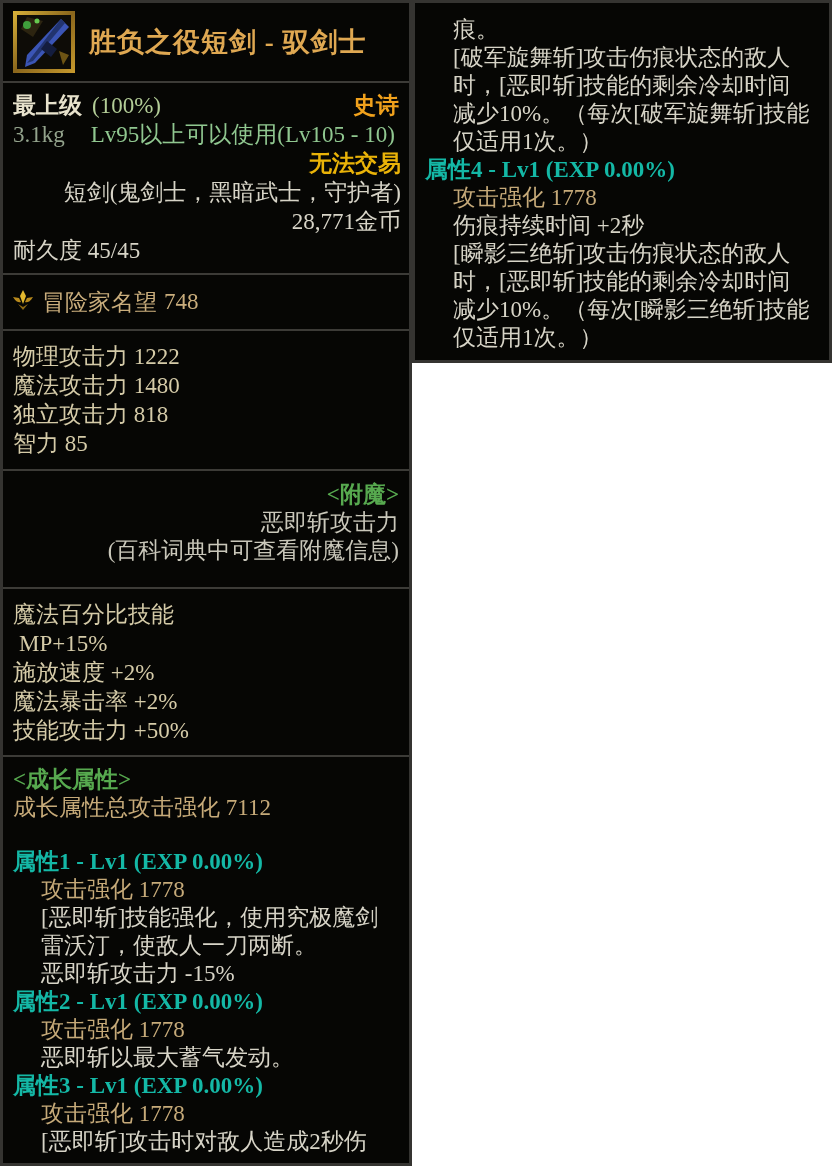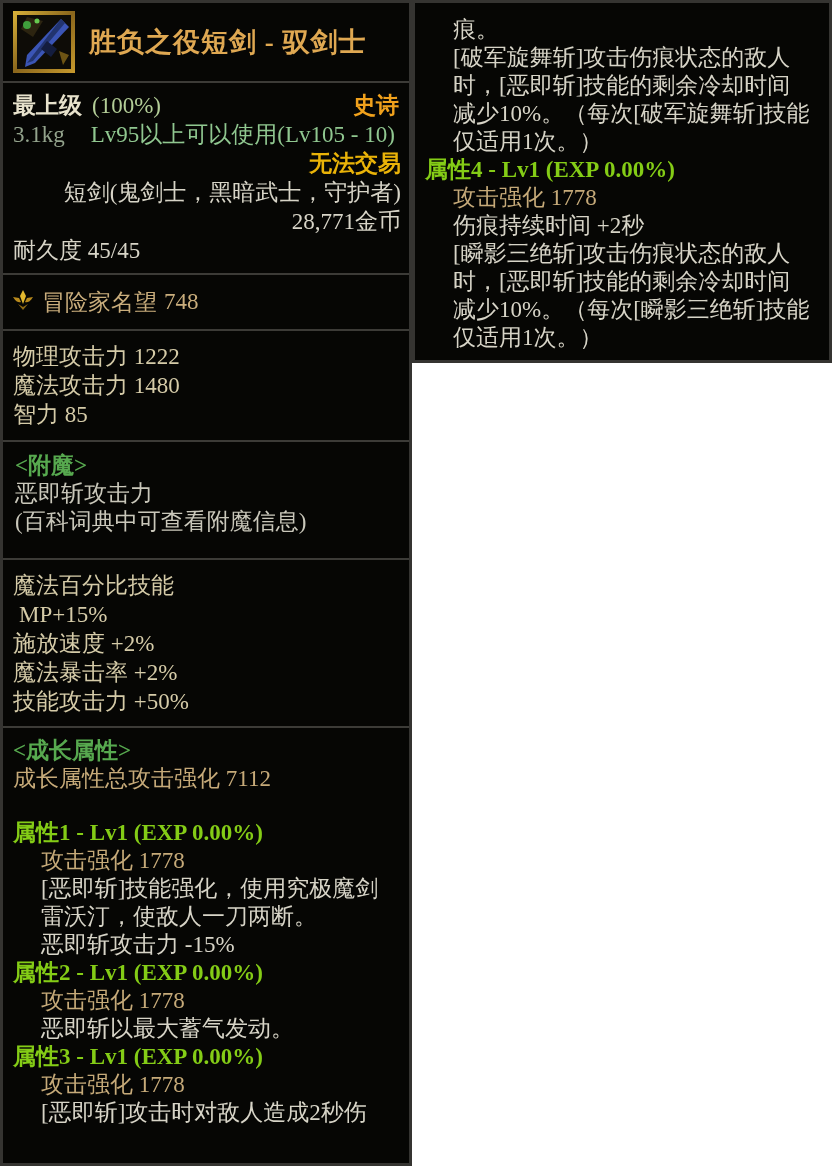--- a/index.html
+++ b/index.html
@@ -21,29 +21,29 @@
   .pct{color:#b3cd97;margin-left:10px;font-weight:400;}
   .rarity{color:#f0a11c;font-weight:700;}
   .weight{color:#93a38c;}
   .lvl{color:#90c790;margin-left:26px;text-align:right;}
   .red{color:#eab308;font-weight:700;}
   .light{color:#d7d4c7;}
   .tan{color:#c6aa79;}
   .stat{color:#d5cba8;}
   .green-hdr{color:#57a94f;font-weight:700;}
   .graybody{color:#c9c7ba;}
-  .hdr{color:#84cc16;font-weight:700;}
+  .hdr{color:#14b8a6;font-weight:700;}
   .sub{padding-left:38px;}
   .spacer26{height:26px;}
   .fame-row{display:flex;align-items:center;gap:7px;padding:0 8px;height:36px;}
   .fame-text{font-size:23px;color:#c9ad7c;}
   .secA{padding:8px 0;}
   .secFame{padding:9px 0;}
   .secStats{padding:11px 0;}
-  .secEnch{padding:10px 0 22px 2px;}
+  .secEnch{padding:10px 0 22px 2px;text-align:right;}
   .secSkill{padding:11px 0 10px 0;}
   .secGrow{padding-top:9px;}
   .rp{padding:13px 0;}
 </style>
 </head>
 <body>
 
 <div id="stage">
 
   <div id="left-panel" class="panel">
@@ -103,20 +103,21 @@
         <span class="fame-text">冒险家名望</span>
         <span class="fame-text">748</span>
       </div>
     </div>
 
     <div class="divider"></div>
 
     <div class="sec secStats">
       <div class="line stat">物理攻击力 1222</div>
       <div class="line stat">魔法攻击力 1480</div>
+      <div class="line stat">独立攻击力 818</div>
       <div class="line stat">智力 85</div>
     </div>
 
     <div class="divider"></div>
 
     <div class="sec secEnch">
       <div class="line l28 green-hdr">&lt;附魔&gt;</div>
       <div class="line l28 graybody">恶即斩攻击力</div>
       <div class="line l28 graybody">(百科词典中可查看附魔信息)</div>
     </div>

